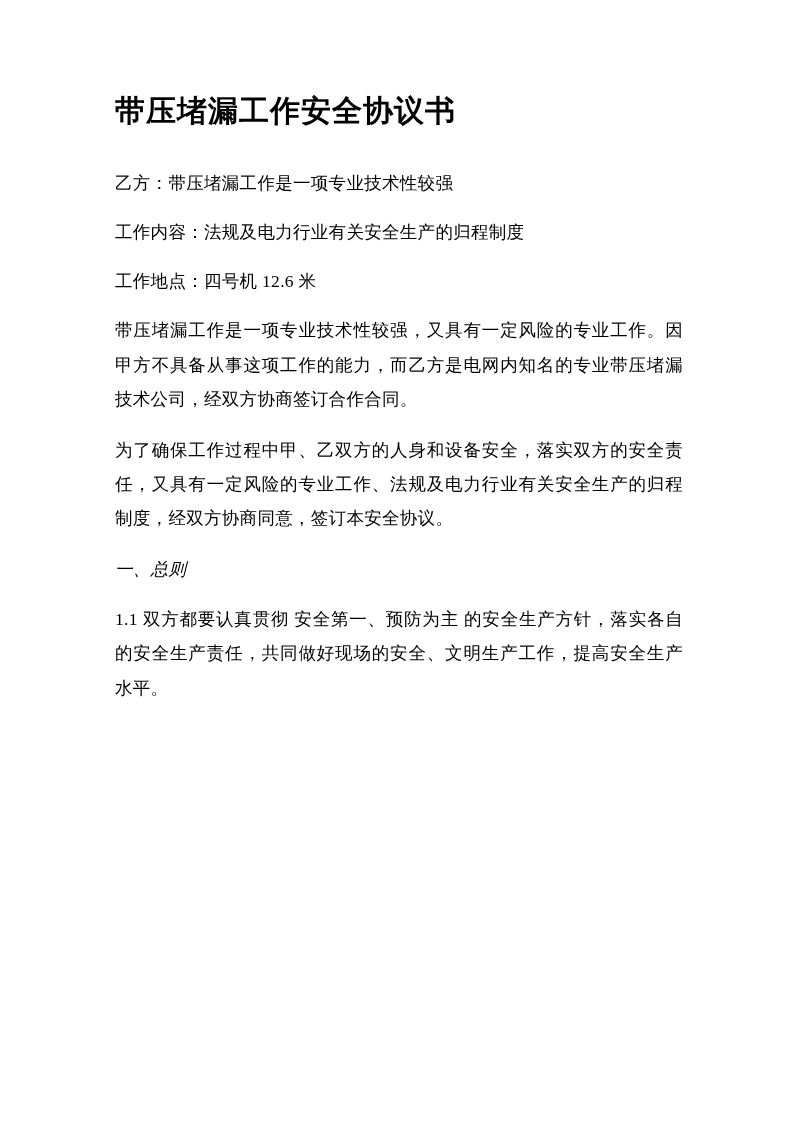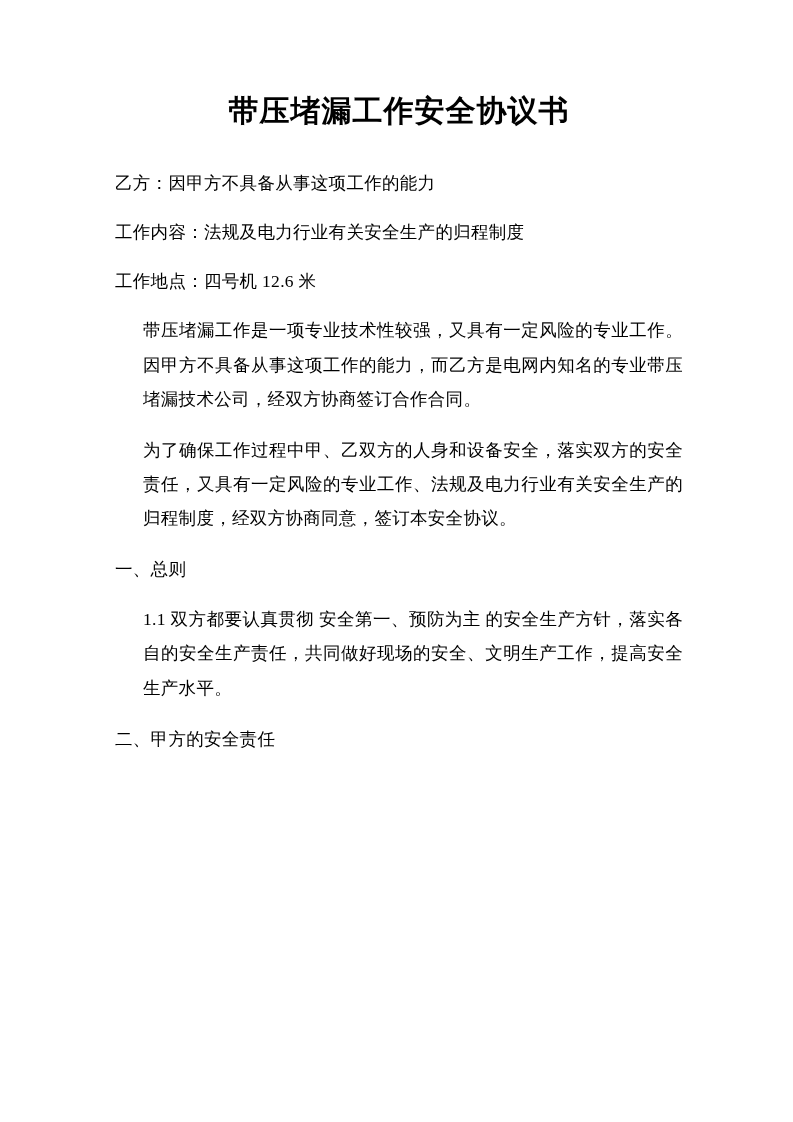--- a/index.html
+++ b/index.html
@@ -19,53 +19,52 @@
     height: 1122px;
     box-sizing: border-box;
     padding: 70px 110px 40px 115px;
     background: #ffffff;
     position: relative;
   }
   .doc-title {
     font-family: "DejaVu Serif", "Liberation Serif", serif;
     font-weight: bold;
     font-size: 30px;
-    text-align: center;
+    text-align: left;
     letter-spacing: 1px;
     margin: 20px 0 34px 0;
     line-height: 1.4;
   }
   .para {
     font-size: 17.5px;
     line-height: 1.95;
     text-align: justify;
     margin: 0 0 16px 0;
     letter-spacing: 0.3px;
     word-break: break-all;
   }
   .para.tight {
     margin-bottom: 15px;
   }
   .para.heading {
     margin-bottom: 16px;
+    font-style: italic;
   }
   .para.block {
     margin-bottom: 17px;
-    margin-left: 28px;
   }
 </style>
 </head>
 <body>
 
 <div class="page">
 
   <h1 class="doc-title">带压堵漏工作安全协议书</h1>
 
-  <p class="para tight">乙方：因甲方不具备从事这项工作的能力</p>
+  <p class="para tight">乙方：带压堵漏工作是一项专业技术性较强</p>
   <p class="para tight">工作内容：法规及电力行业有关安全生产的归程制度</p>
   <p class="para tight">工作地点：四号机 12.6 米</p>
   <p class="para block">带压堵漏工作是一项专业技术性较强，又具有一定风险的专业工作。因甲方不具备从事这项工作的能力，而乙方是电网内知名的专业带压堵漏技术公司，经双方协商签订合作合同。</p>
   <p class="para block">为了确保工作过程中甲、乙双方的人身和设备安全，落实双方的安全责任，又具有一定风险的专业工作、法规及电力行业有关安全生产的归程制度，经双方协商同意，签订本安全协议。</p>
   <p class="para heading">一、总则</p>
   <p class="para block">1.1 双方都要认真贯彻 安全第一、预防为主 的安全生产方针，落实各自的安全生产责任，共同做好现场的安全、文明生产工作，提高安全生产水平。</p>
-  <p class="para heading">二、甲方的安全责任</p>
 
 </div>
 
 </body></html>

